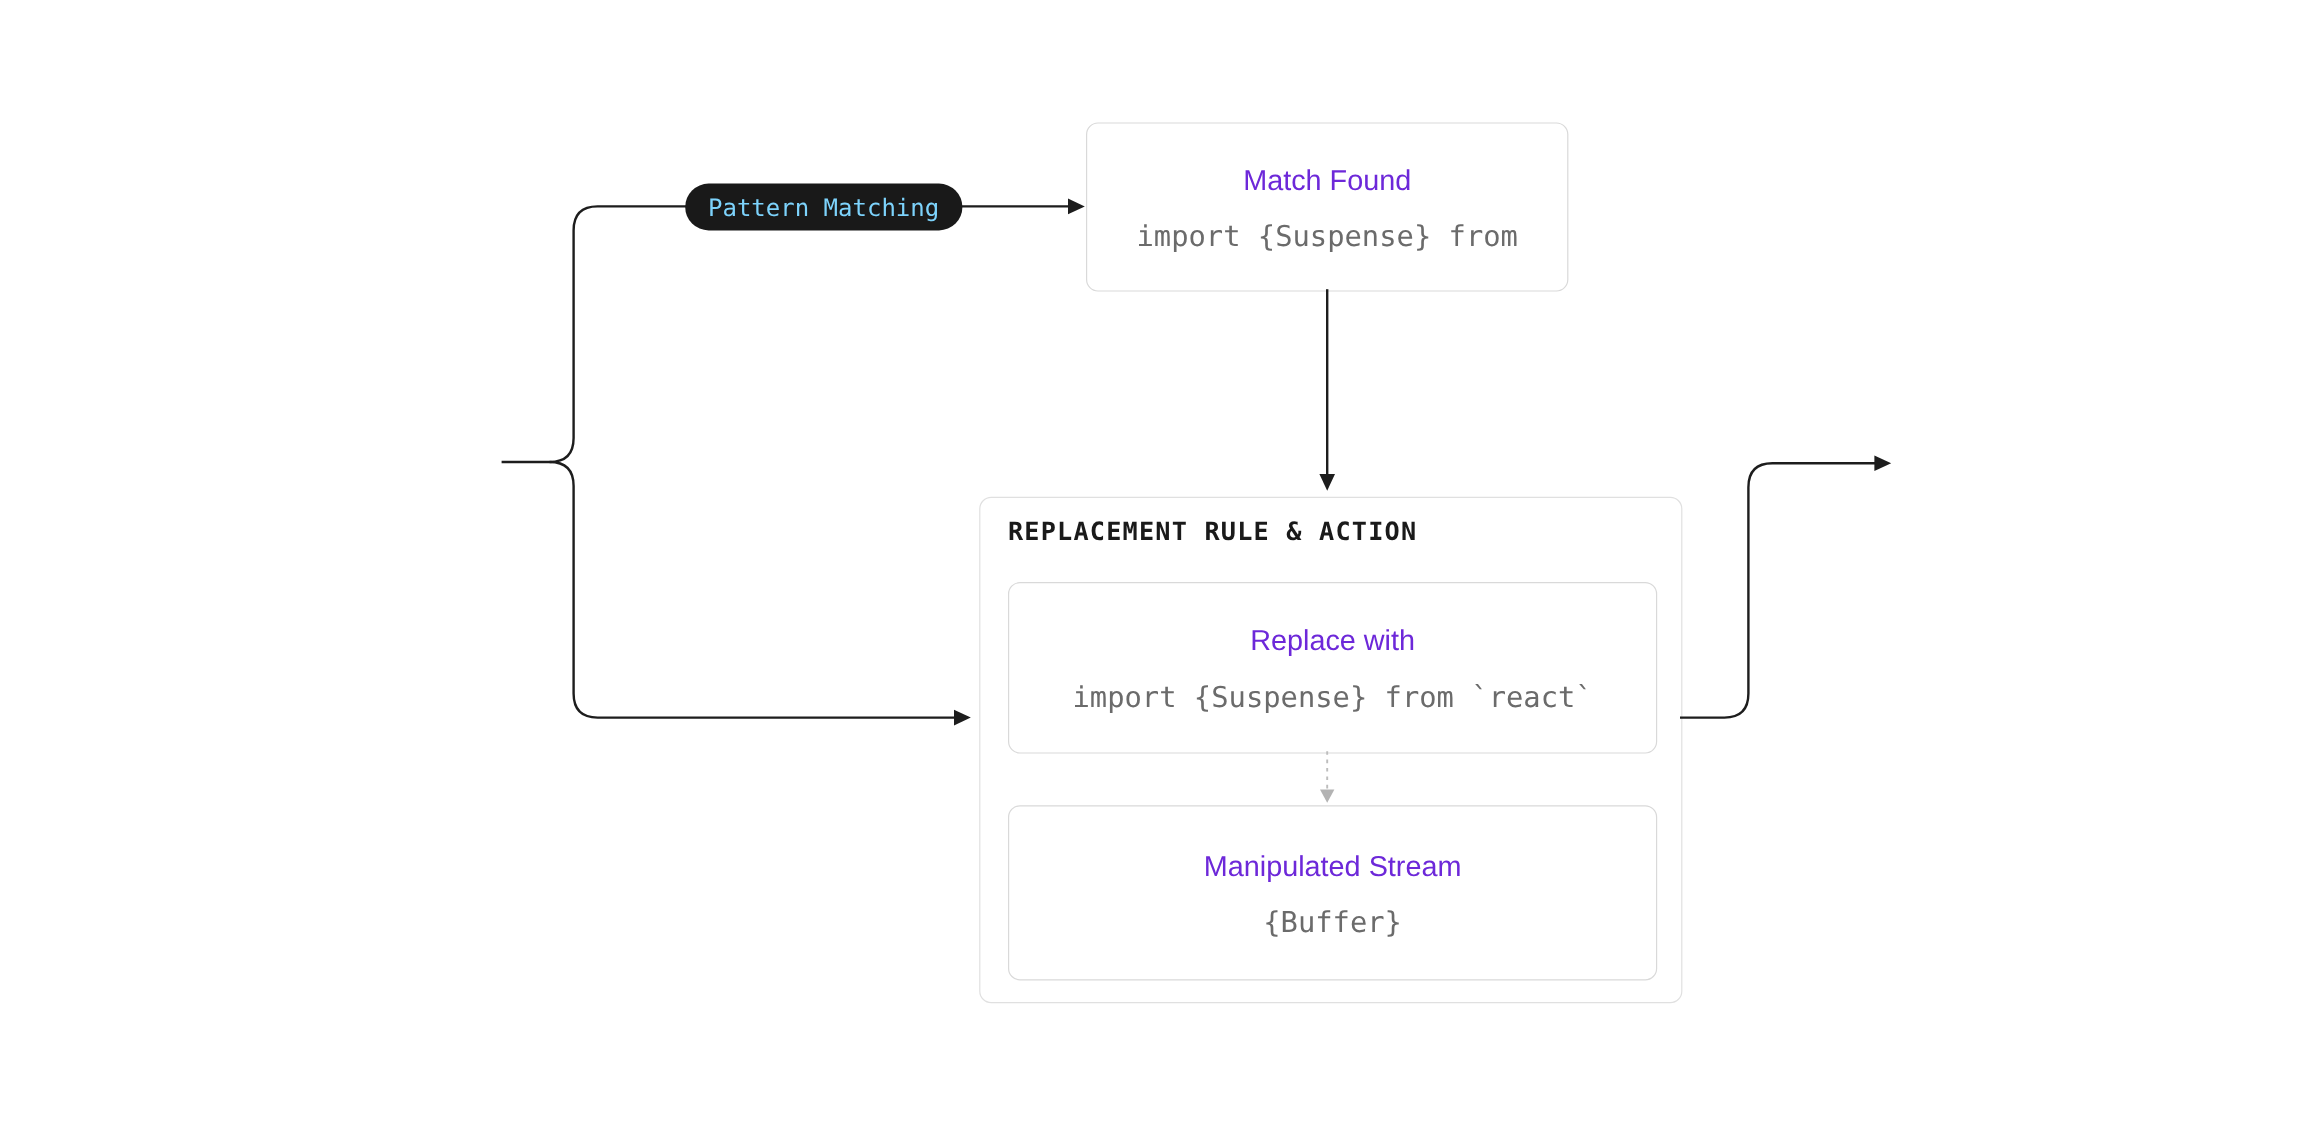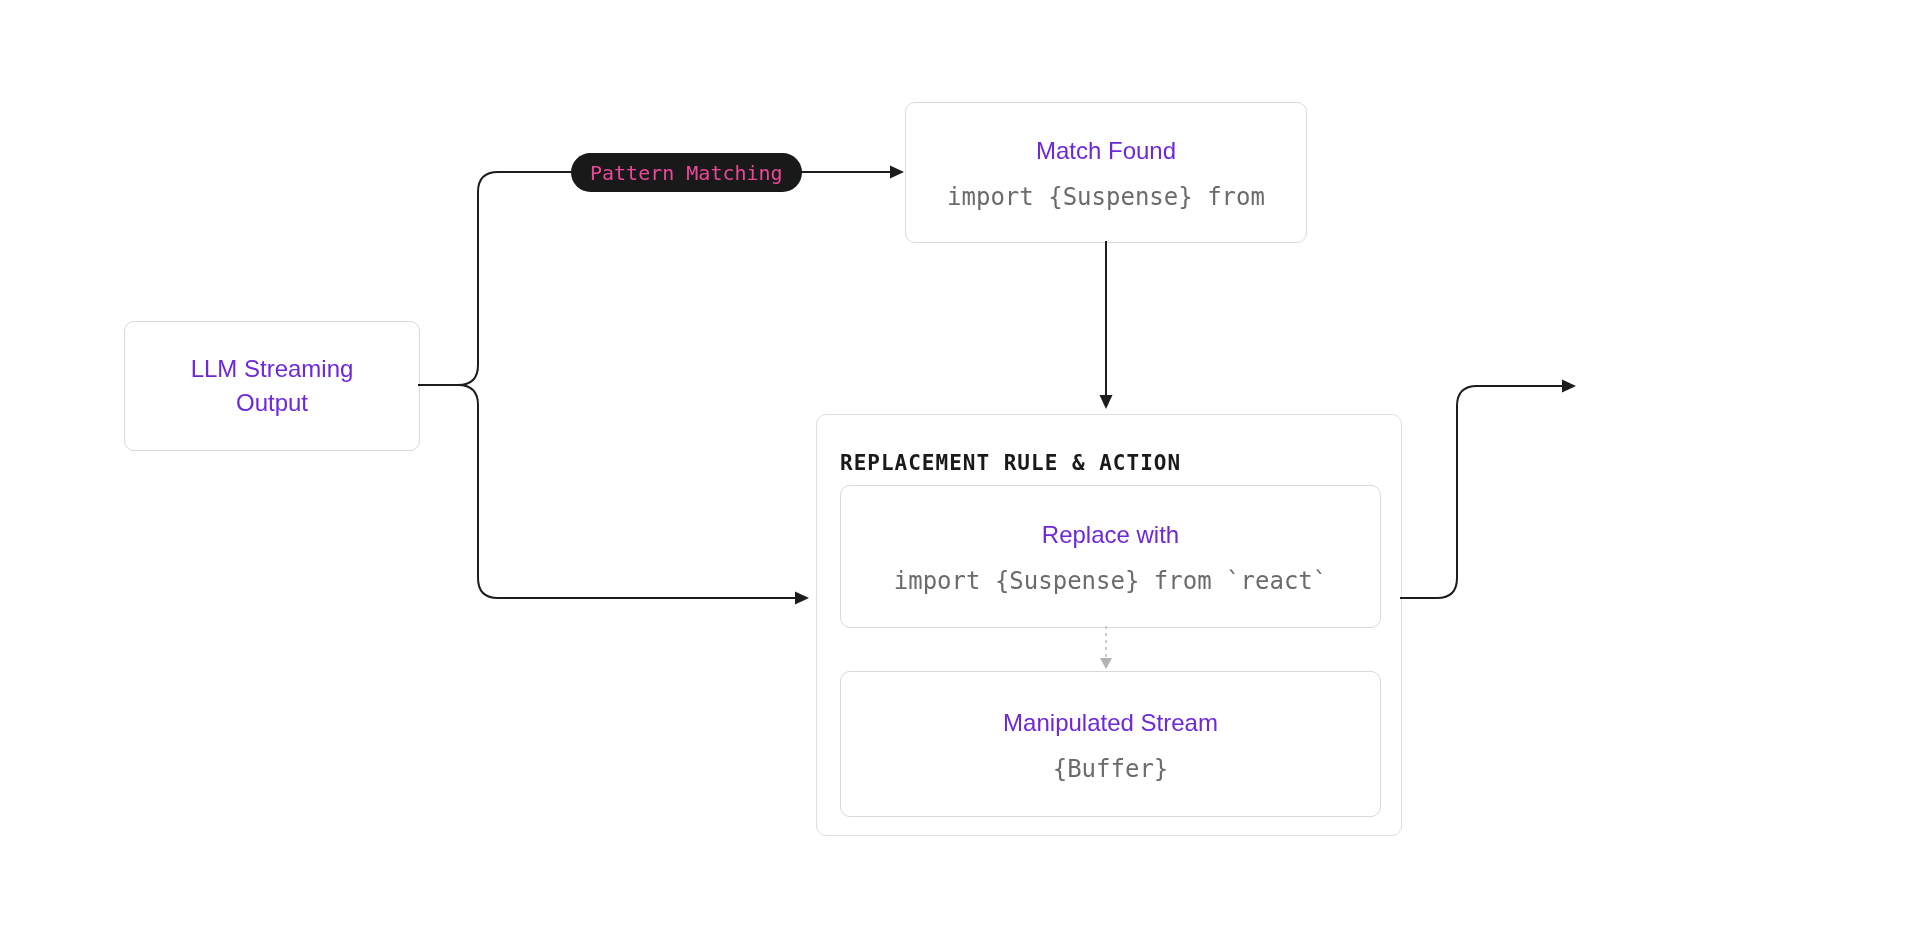--- a/index.html
+++ b/index.html
@@ -11,27 +11,27 @@
         display:flex;flex-direction:column;align-items:center;justify-content:center;z-index:2;}
   .node .title{font-size:24px;color:#6d28d9;text-align:center;line-height:34px;}
   .node .code{font-family:"DejaVu Sans Mono",monospace;font-size:24px;color:#6b6b6b;
               text-align:left;white-space:nowrap;}
 
   .llm-box{left:124px;top:321px;width:294px;height:128px;}
   .llm-box .title{width:210px;}
 
   .badge{position:absolute;left:571px;top:153px;height:39px;padding:0 19px;background:#191919;
          border-radius:20px;display:flex;align-items:center;justify-content:center;z-index:10;}
-  .badge span{font-family:"DejaVu Sans Mono",monospace;font-size:20px;color:#ec4899;white-space:nowrap;}
+  .badge span{font-family:"DejaVu Sans Mono",monospace;font-size:20px;color:#7dd3fc;white-space:nowrap;}
 
   .match-box{left:905px;top:102px;width:400px;height:139px;gap:15px;}
 
   .group{position:absolute;left:816px;top:414px;width:584px;height:420px;background:#ffffff;
          border:1.5px solid #e0e0e0;border-radius:10px;z-index:2;}
-  .group-header{position:absolute;left:23px;top:36px;font-family:"DejaVu Sans Mono",monospace;
+  .group-header{position:absolute;left:23px;top:16px;font-family:"DejaVu Sans Mono",monospace;
                 font-size:21px;font-weight:600;letter-spacing:1px;color:#1a1a1a;white-space:nowrap;}
   .replace-box{left:23px;top:70px;width:539px;height:141px;gap:15px;}
   .manipulated-box{left:23px;top:256px;width:539px;height:144px;gap:15px;}
   .group .node{position:absolute;}
 
   .v0-box{left:1577px;top:321px;width:215px;height:128px;align-items:flex-start;}
   .window-dots{position:absolute;left:15px;top:13px;display:flex;gap:7px;}
   .window-dots i{width:8px;height:8px;border-radius:50%;background:#d6d6d6;display:block;}
   .v0-content{display:flex;align-items:center;gap:11px;margin-left:22px;margin-top:10px;}
   .v0-content .label{font-family:"DejaVu Sans Mono",monospace;font-size:25px;color:#1a1a1a;white-space:nowrap;}
@@ -53,23 +53,20 @@
     <path d="M 1106 241 V 396" fill="none" stroke="#1d1d1d" stroke-width="2"></path>
     <path d="M 1106 409 L 1099.5 395 L 1112.5 395 Z" fill="#1d1d1d"></path>
 
     <path d="M 1400 598 H 1437 Q 1457 598 1457 578 V 406 Q 1457 386 1477 386 H 1563" fill="none" stroke="#1d1d1d" stroke-width="2"></path>
     <path d="M 1576 386 L 1562 379.5 L 1562 392.5 Z" fill="#1d1d1d"></path>
 
     <path d="M 1106 626 V 657" fill="none" stroke="#bdbdbd" stroke-width="1.6" stroke-dasharray="3 4"></path>
     <path d="M 1106 669 L 1100 658 L 1112 658 Z" fill="#b3b3b3"></path>
   </svg>
 
-  <div class="node llm-box">
-    <div class="title">LLM Streaming Output</div>
-  </div>
 
   <div class="badge">
     <span>Pattern Matching</span>
   </div>
 
   <div class="node match-box">
     <div class="title">Match Found</div>
     <div class="code">import {Suspense} from</div>
   </div>
 

